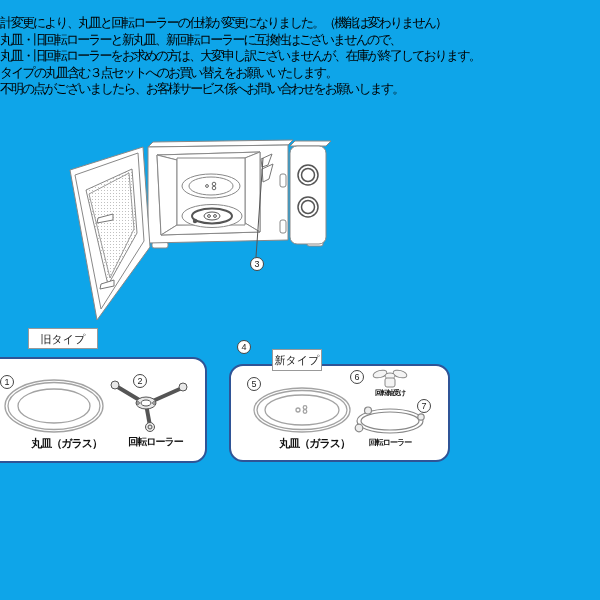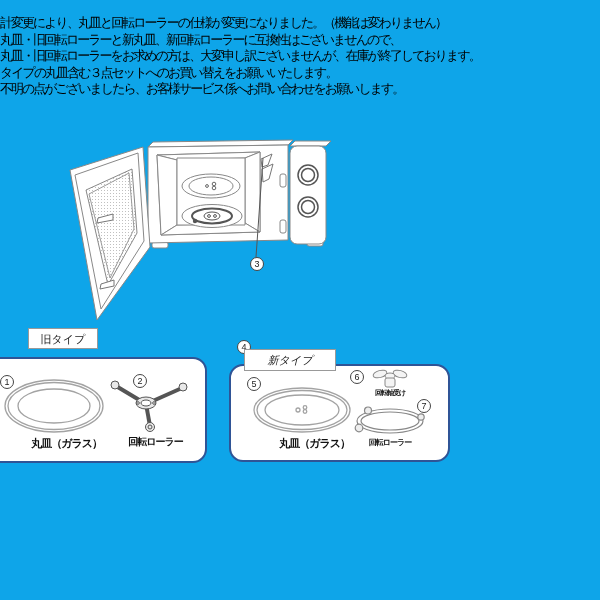--- a/index.html
+++ b/index.html
@@ -135,21 +135,21 @@
       <ellipse cx="36" cy="29" rx="10" ry="6"></ellipse>
       <ellipse cx="36" cy="29" rx="5" ry="3" fill="#fff"></ellipse>
       <circle cx="28" cy="29" r="1.3" fill="#fff"></circle>
       <circle cx="44" cy="29" r="1.3" fill="#fff"></circle>
     </g>
   </svg>
   <div class="item-label lbl-10" style="left:113px; top:435px; width:85px;">回転ローラー</div>
 
   <div class="part-box" style="left:229px; top:364px; width:221px; height:98px;"></div>
   <div class="circ" style="left:237px; top:340px;">4</div>
-  <div class="type-label" style="left:244px; top:349px; width:92px; height:22px;font-style:italic;">
+  <div class="type-label" style="left:272px; top:349px; width:50px; height:22px;">
     <span>新タイプ</span>
   </div>
 
   <div class="circ" style="left:247px; top:377px;">5</div>
   <svg class="item-svg" style="left:252px; top:386px;" width="100" height="50" viewBox="0 0 100 50">
     <g fill="none" stroke="#a3a3a3" stroke-width="1.3">
       <ellipse cx="50" cy="24" rx="48" ry="22"></ellipse>
       <ellipse cx="50" cy="24" rx="45" ry="19.5"></ellipse>
       <ellipse cx="50" cy="24" rx="37" ry="15"></ellipse>
       <circle cx="46" cy="24" r="2"></circle>

